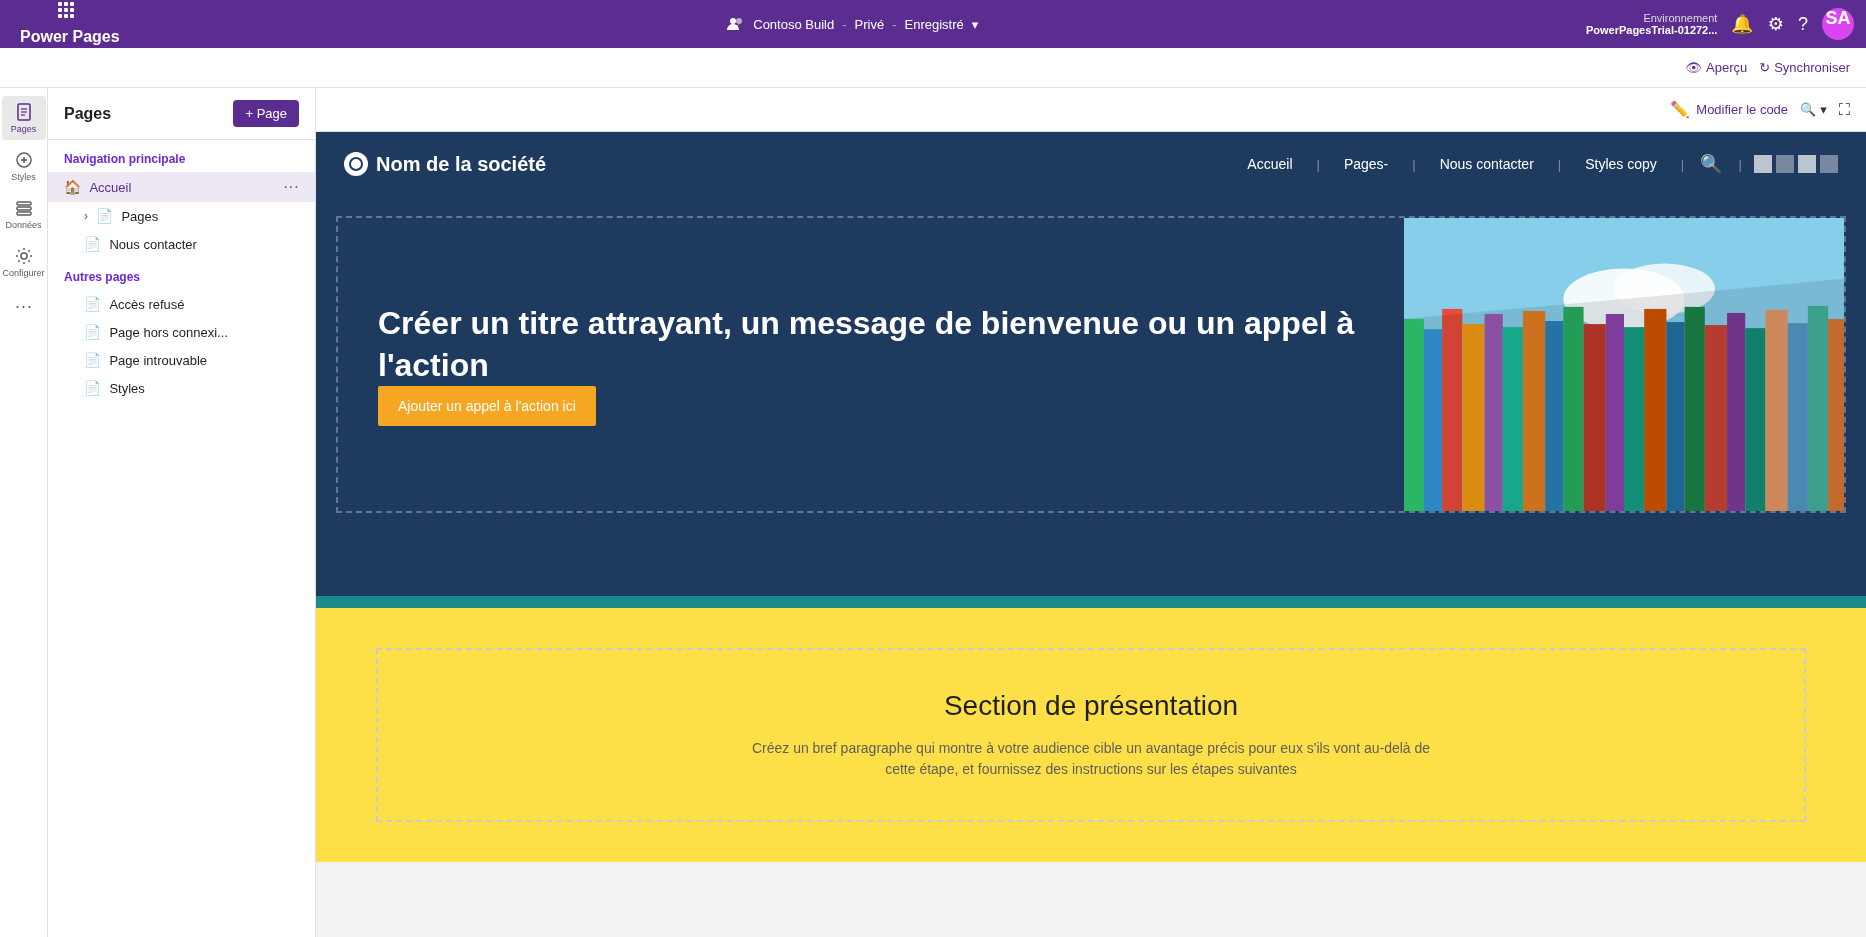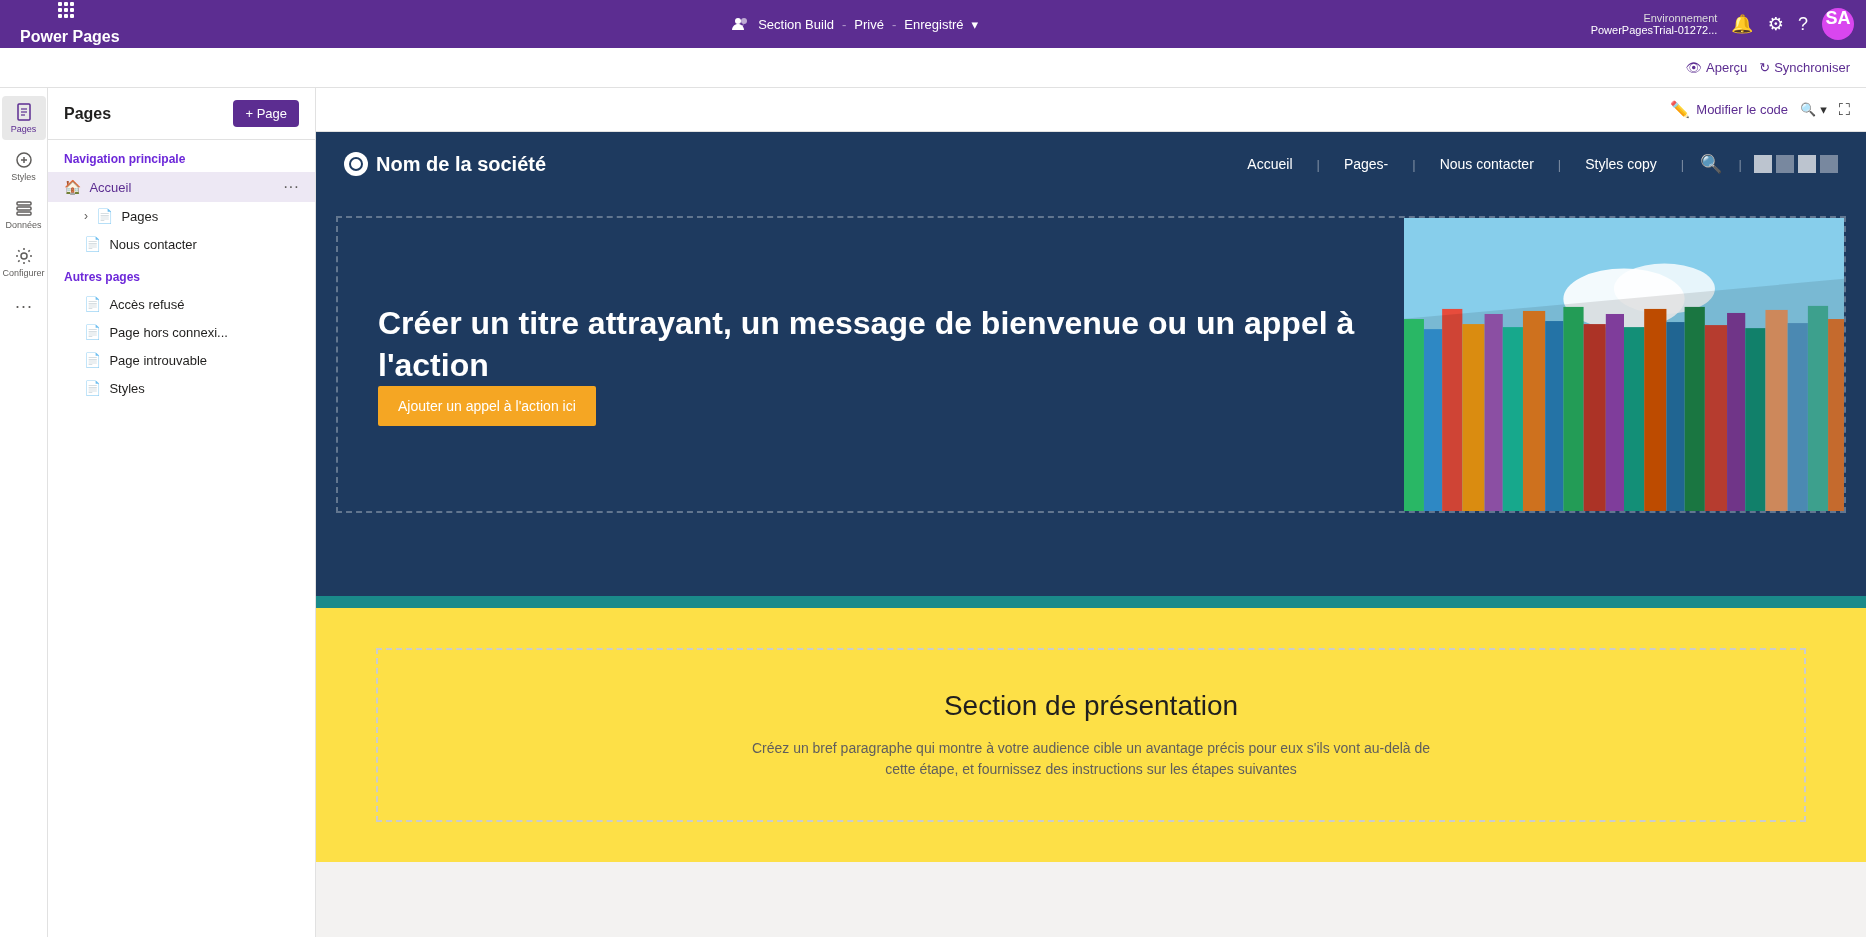--- a/index.html
+++ b/index.html
@@ -12,21 +12,21 @@
       display: flex;
       align-items: center;
       padding: 0 12px;
       color: white;
       justify-content: space-between;
     }
     .top-bar-left { display: flex; align-items: center; gap: 10px; flex-direction: column; }
     .top-bar-center { display: flex; align-items: center; gap: 8px; color: white; font-size: 13px; }
     .top-bar-right { display: flex; align-items: center; gap: 14px; color: white; font-size: 13px; }
     .env-info { display: flex; flex-direction: column; font-size: 11px; color: #ddd; text-align: right; }
-    .env-name { font-weight: 400; color: white; }
+    .env-name { font-weight: 700; color: white; }
 
     
     .sub-bar {
       height: 40px;
       background: white;
       display: flex;
       align-items: center;
       justify-content: space-between;
       padding: 0 16px;
       border-bottom: 1px solid #e1e1e1;
@@ -292,21 +292,21 @@
     </div>
     <span style="font-size:16px;font-weight:600;color:white;margin-left:8px;">Power Pages</span>
   </div>
   <div class="top-bar-center">
     <svg width="18" height="18" viewBox="0 0 18 18" fill="white">
         <circle cx="6" cy="6" r="3" fill="white"></circle>
         <circle cx="12" cy="6" r="3" fill="white" opacity="0.6"></circle>
         <path d="M0 15c0-3.3 2.7-6 6-6s6 2.7 6 6" fill="white"></path>
         <path d="M9 15c0-3.3 1.3-5.4 3-6" fill="white" opacity="0.6"></path>
       </svg>
-    <span>Section Build</span>
+    <span>Contoso Build</span>
     <span style="color:rgba(255,255,255,0.5)">-</span>
     <span>Privé</span>
     <span style="color:rgba(255,255,255,0.5)">-</span>
     <span>Enregistré</span>
     <span style="cursor:pointer">▾</span>
   </div>
   <div class="top-bar-right">
     <div class="env-info">
       <span>Environnement</span>
       <span class="env-name">PowerPagesTrial-01272...</span>

